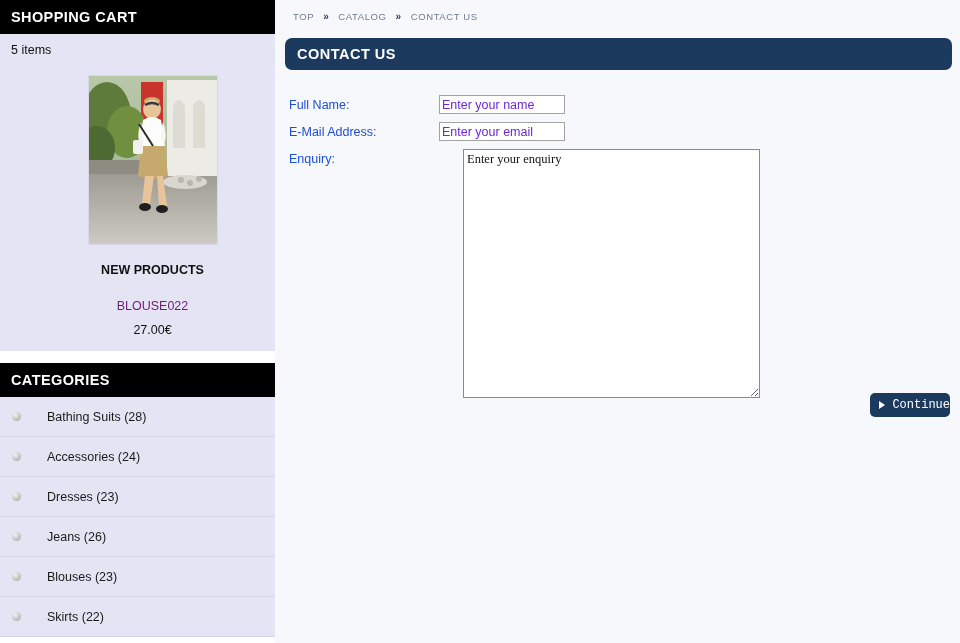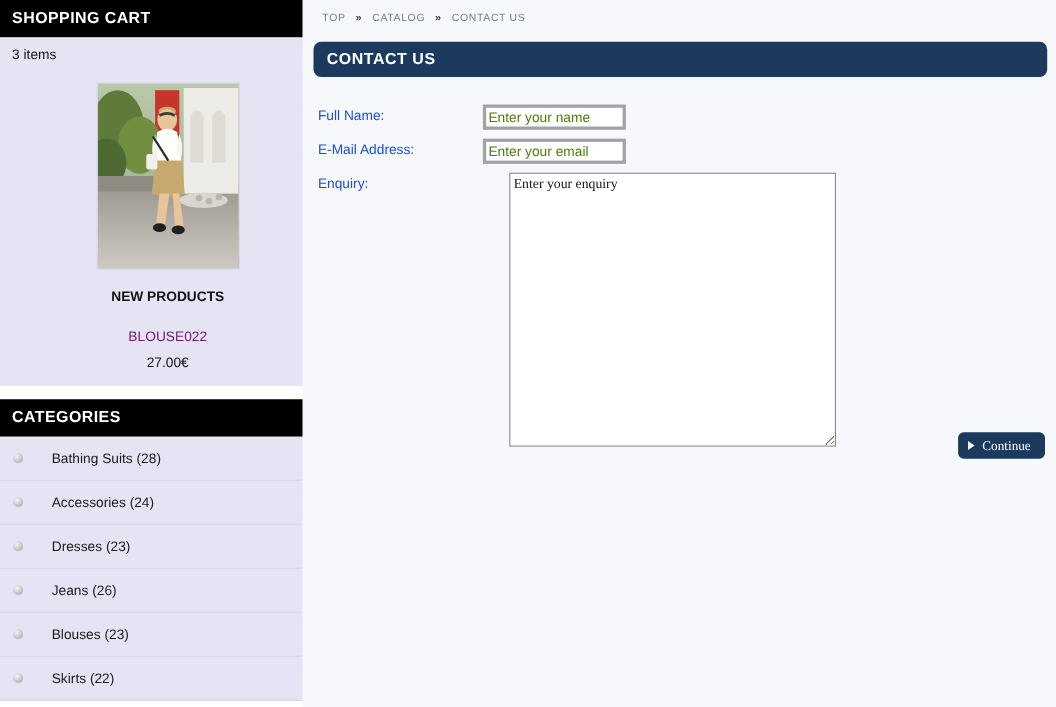--- a/index.html
+++ b/index.html
@@ -162,22 +162,22 @@
     width: 150px;
     font-size: 12.5px;
     color: #1d4ed8;
     padding-top: 3px;
   }
   .text-input {
     width: 120px;
     height: 15px;
     font-family: "Liberation Sans", sans-serif;
     font-size: 12.5px;
-    color: #4d7c0f;
-    border: 3px solid #a3a3a3;
+    color: #6d28d9;
+    border: 1px solid #a3a3a3;
     background: #ffffff;
     padding: 1px 2px;
     box-sizing: content-box;
     outline: none;
   }
   .enquiry-row { margin-top: 5px; gap: 24px; }
   .textarea {
     width: 289px;
     height: 243px;
     font-family: Liberation Serif, serif;
@@ -195,22 +195,22 @@
     position: absolute;
     right: 10px;
     top: 323px;
   }
   .btn-continue {
     background: #1b3a5e;
     color: #ffffff;
     border: none;
     border-radius: 5px;
     height: 24px;
-    padding: 0 13px 0 9px;
-    font-family: Liberation Serif, serif;
+    padding: 0 0 0 9px;
+    font-family: Liberation Mono, monospace;
     font-size: 12px;
     display: flex;
     align-items: center;
     gap: 7px;
     cursor: pointer;
   }
   .tri {
     width: 0; height: 0;
     border-top: 4px solid transparent;
     border-bottom: 4px solid transparent;
@@ -223,21 +223,21 @@
 
 <div id="app">
 
   <div class="sidebar">
 
     <div class="panel-head">
       <span>SHOPPING CART</span>
     </div>
 
     <div class="cart-body">
-      <div class="cart-count">3 items</div>
+      <div class="cart-count">5 items</div>
 
       <div class="new-products">
         <div class="prod-figure">
           <svg width="128" height="168" viewBox="0 0 128 168">
             <defs>
               <linearGradient id="sky" x1="0" y1="0" x2="0" y2="1">
                 <stop offset="0%" stop-color="#b9c8a8"></stop>
                 <stop offset="100%" stop-color="#98a98c"></stop>
               </linearGradient>
               <linearGradient id="road" x1="0" y1="0" x2="0" y2="1">

